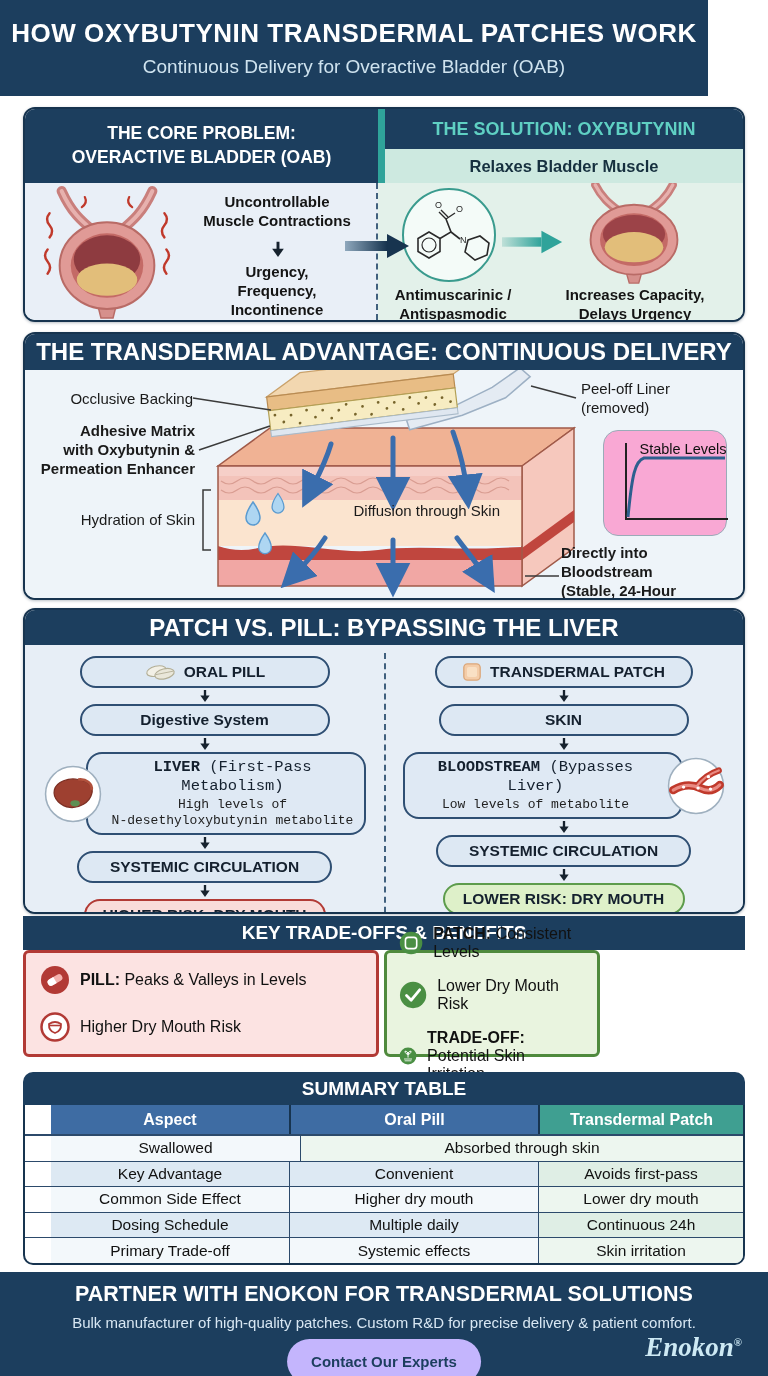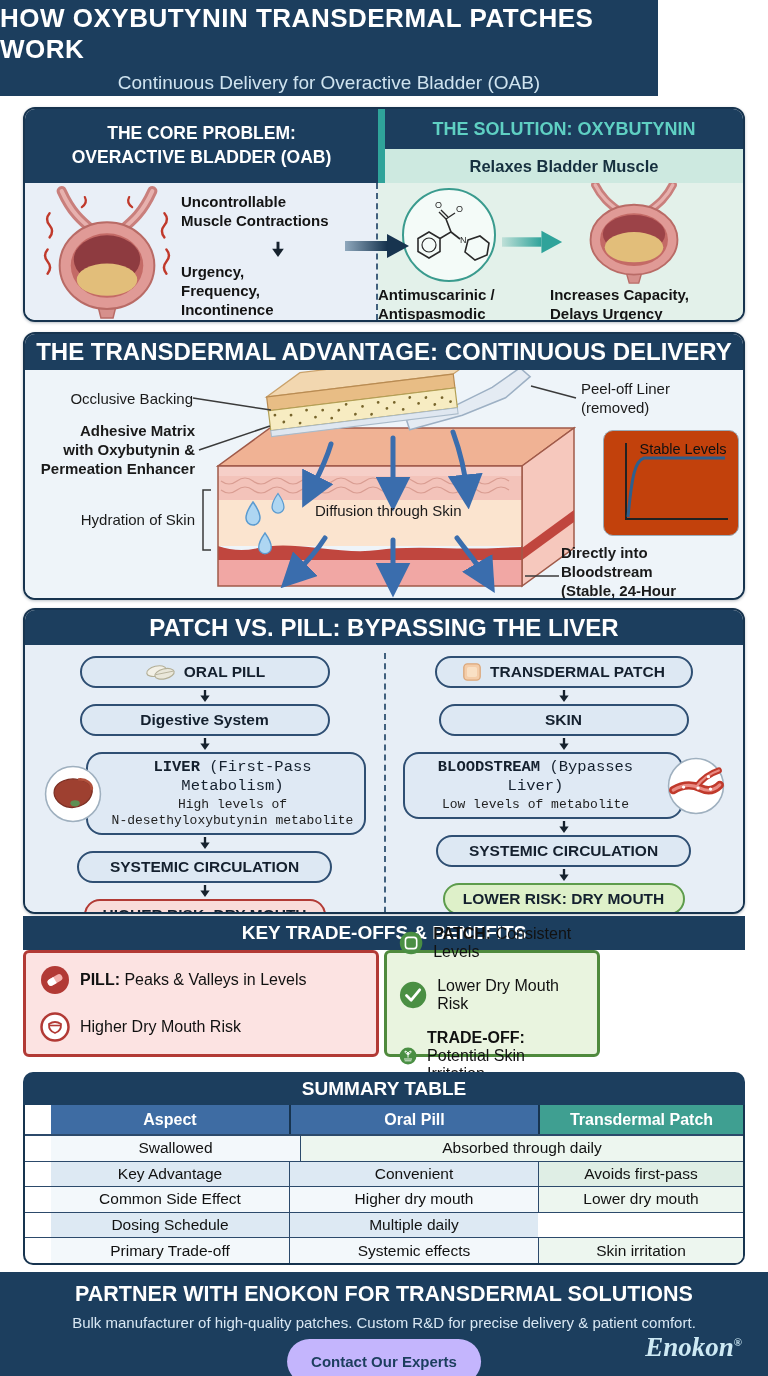--- a/index.html
+++ b/index.html
@@ -4,21 +4,21 @@
 <style>
   * { margin:0; padding:0; box-sizing:border-box; }
   html,body { background:#ffffff; }
   #page {
     position:relative; width:768px; height:1376px; overflow:hidden;
     font-family:"Liberation Sans","DejaVu Sans",sans-serif; background:#ffffff; color:#111;
   }
   .pre { white-space:pre-line; }
 
   
-  .topband { position:absolute; left:0; top:0; width:658px; height:96px; background:#1c3e5e;
+  .topband { position:absolute; left:0; top:0; width:708px; height:96px; background:#1c3e5e;
     display:flex; flex-direction:column; align-items:center; justify-content:center; gap:7px; }
   .topband .t1 { color:#fff; font-weight:bold; font-size:26px; letter-spacing:.5px; }
   .topband .t2 { color:#cfe3ef; font-size:19px; }
 
   .card { position:absolute; border:2.5px solid #17344f; border-radius:12px; overflow:hidden;
     box-shadow:0 1px 3px rgba(20,40,60,.30); background:#fff; }
 
   
   #card1 { left:23px; top:107px; width:722px; height:215px; display:flex; flex-direction:column; }
   .c1h { display:flex; height:74px; }
@@ -26,32 +26,32 @@
     display:flex; align-items:center; justify-content:center; text-align:center; line-height:1.35; }
   .c1h-sep { width:7px; background:#2fa39a; }
   .c1h-right { flex:1; display:flex; flex-direction:column; }
   .c1h-rt { height:40px; background:#1c3e5e; color:#5fd0c3; font-weight:bold; font-size:18px;
     display:flex; align-items:center; justify-content:center; }
   .c1h-rs { flex:1; background:#cde9e0; color:#16303f; font-weight:bold; font-size:16.5px;
     display:flex; align-items:center; justify-content:center; }
   .c1b { flex:1; display:flex; position:relative; }
   .c1b-left { width:353px; background:#e9eff7; border-right:2px dashed #41607e; position:relative; }
   .c1b-right { flex:1; background:#e3f1ea; position:relative; }
-  .lbl { position:absolute; text-align:left; font-weight:bold; font-size:15px; line-height:1.25; color:#141414; }
+  .lbl { position:absolute; text-align:center; font-weight:bold; font-size:15px; line-height:1.25; color:#141414; }
   .bigarrow { position:absolute; z-index:6; }
 
   
   #card2 { left:23px; top:332px; width:722px; height:268px; display:flex; flex-direction:column; }
   .sechead { height:36px; background:#1c3e5e; color:#fff; font-weight:bold; font-size:24px;
     display:flex; align-items:center; justify-content:center; flex:none; }
   .c2b { position:relative; flex:1; background:#eef4f9; }
   .c2lbl { position:absolute; font-size:15px; line-height:1.25; color:#1a1a1a; }
   .c2lbl.b { font-weight:bold; }
-  .stablebox { position:absolute; left:578px; top:60px; width:136px; height:106px; background:#c2410c;
-    border:1.5px solid #9aabb8; border-radius:10px; }
+  .stablebox { position:absolute; left:578px; top:60px; width:124px; height:106px; background:#f9a8d4;
+    border:1.5px solid #9aabb8; border-radius:15px; }
   .stablebox .cap { position:absolute; left:28px; top:10px; width:102px; text-align:center; font-size:14.5px; color:#111; }
 
   
   #card3 { left:23px; top:608px; width:722px; height:306px; display:flex; flex-direction:column; }
   .c3b { flex:1; background:#e7eef6; display:flex; position:relative; }
   .c3div { position:absolute; left:50%; top:8px; bottom:8px; border-left:2px dashed #41607e; }
   .fcol { width:50%; display:flex; flex-direction:column; align-items:center; padding-top:11px; }
   .fpill { background:#dde8f3; border:2px solid #2f4f73; border-radius:999px; height:32px;
     display:flex; align-items:center; justify-content:center; gap:8px;
     font-weight:bold; font-size:15.5px; color:#14202e; }
@@ -295,21 +295,21 @@
           <path d="M186,120 L178,120 L178,180 L186,180"></path>
         </g>
       </svg>
       <div class="c2lbl" style="left:28px;top:20px;width:140px;text-align:right">Occlusive Backing</div>
       <div class="c2lbl b pre" style="left:10px;top:52px;width:160px;text-align:right">Adhesive Matrix
 with Oxybutynin &amp;
 Permeation Enhancer</div>
       <div class="c2lbl pre" style="left:556px;top:10px;width:150px">Peel-off Liner
 (removed)</div>
       <div class="c2lbl" style="left:18px;top:141px;width:152px;text-align:right">Hydration of Skin</div>
-      <div class="c2lbl" style="left:290px;top:132px;width:185px;text-align:left">Diffusion through Skin</div>
+      <div class="c2lbl" style="left:290px;top:132px;width:185px;text-align:right">Diffusion through Skin</div>
       <div class="stablebox">
         <svg width="133" height="103" viewBox="0 0 133 103">
           <path d="M22,12 L22,88 L124,88" stroke="#222" stroke-width="2" fill="none"></path>
           <path d="M24,86 C28,44 31,30 40,27 L121,27" stroke="#2e5f8e" stroke-width="3" fill="none"></path>
         </svg>
         <div class="cap">Stable Levels</div>
       </div>
       <div class="c2lbl b pre" style="left:536px;top:174px;width:180px">Directly into Bloodstream
 (Stable, 24-Hour Release)</div>
     </div>
@@ -489,35 +489,36 @@
 
   <div id="tablehead">SUMMARY TABLE</div>
   <div id="stable">
     <div class="trow thead">
       <div class="tc tcol1">Aspect</div>
       <div class="tc tcol2">Oral Pill</div>
       <div class="tc tcol3">Transdermal Patch</div>
     </div>
     <div class="trow tbody r-even">
       <div class="tc tcol2">Swallowed</div>
-      <div class="tc tcol3">Absorbed through daily</div>
+      <div class="tc tcol3">Absorbed through skin</div>
     </div>
     <div class="trow tbody r-odd">
       <div class="tc tcol1">Key Advantage</div>
       <div class="tc tcol2">Convenient</div>
       <div class="tc tcol3">Avoids first-pass</div>
     </div>
     <div class="trow tbody r-even">
       <div class="tc tcol1">Common Side Effect</div>
       <div class="tc tcol2">Higher dry mouth</div>
       <div class="tc tcol3">Lower dry mouth</div>
     </div>
     <div class="trow tbody r-odd">
       <div class="tc tcol1">Dosing Schedule</div>
       <div class="tc tcol2">Multiple daily</div>
+      <div class="tc tcol3">Continuous 24h</div>
     </div>
     <div class="trow tbody r-even">
       <div class="tc tcol1">Primary Trade-off</div>
       <div class="tc tcol2">Systemic effects</div>
       <div class="tc tcol3">Skin irritation</div>
     </div>
   </div>
 
   <div id="footer">
     <div class="f1">PARTNER WITH ENOKON FOR TRANSDERMAL SOLUTIONS</div>

